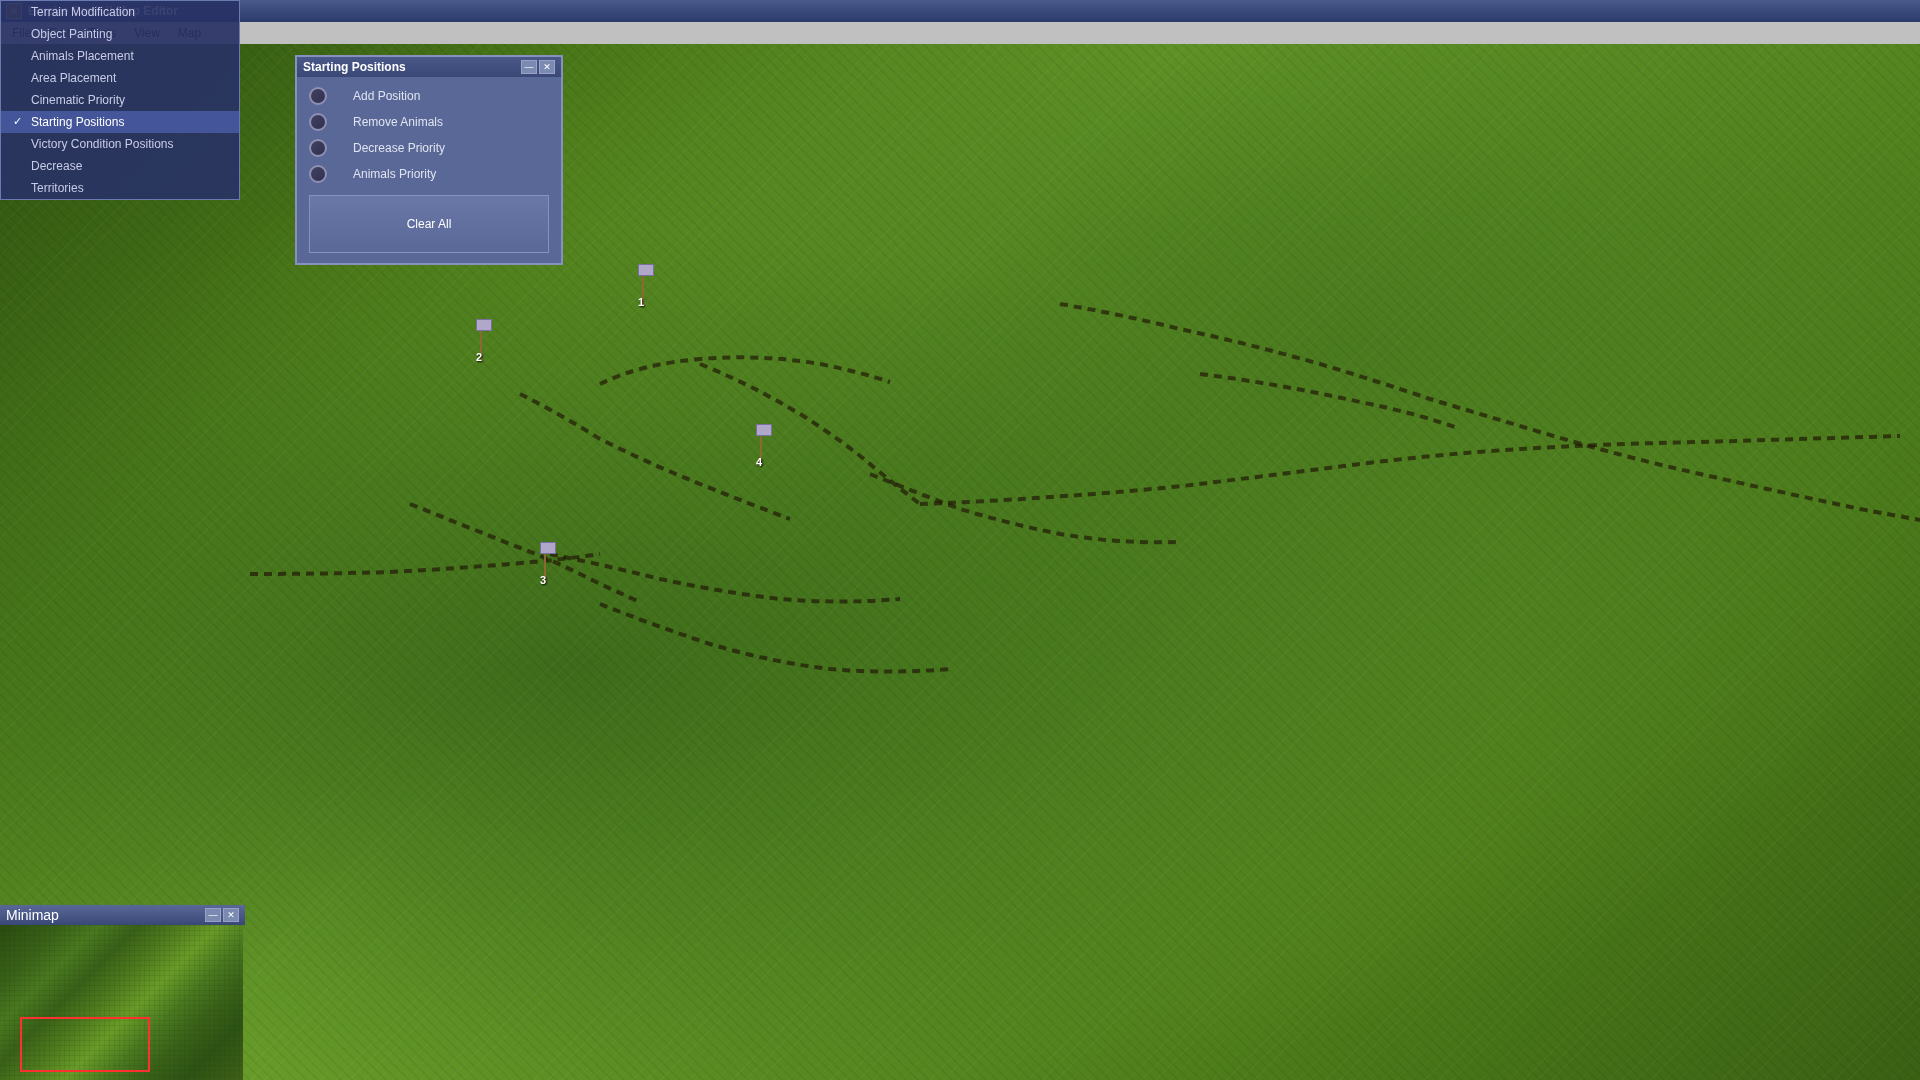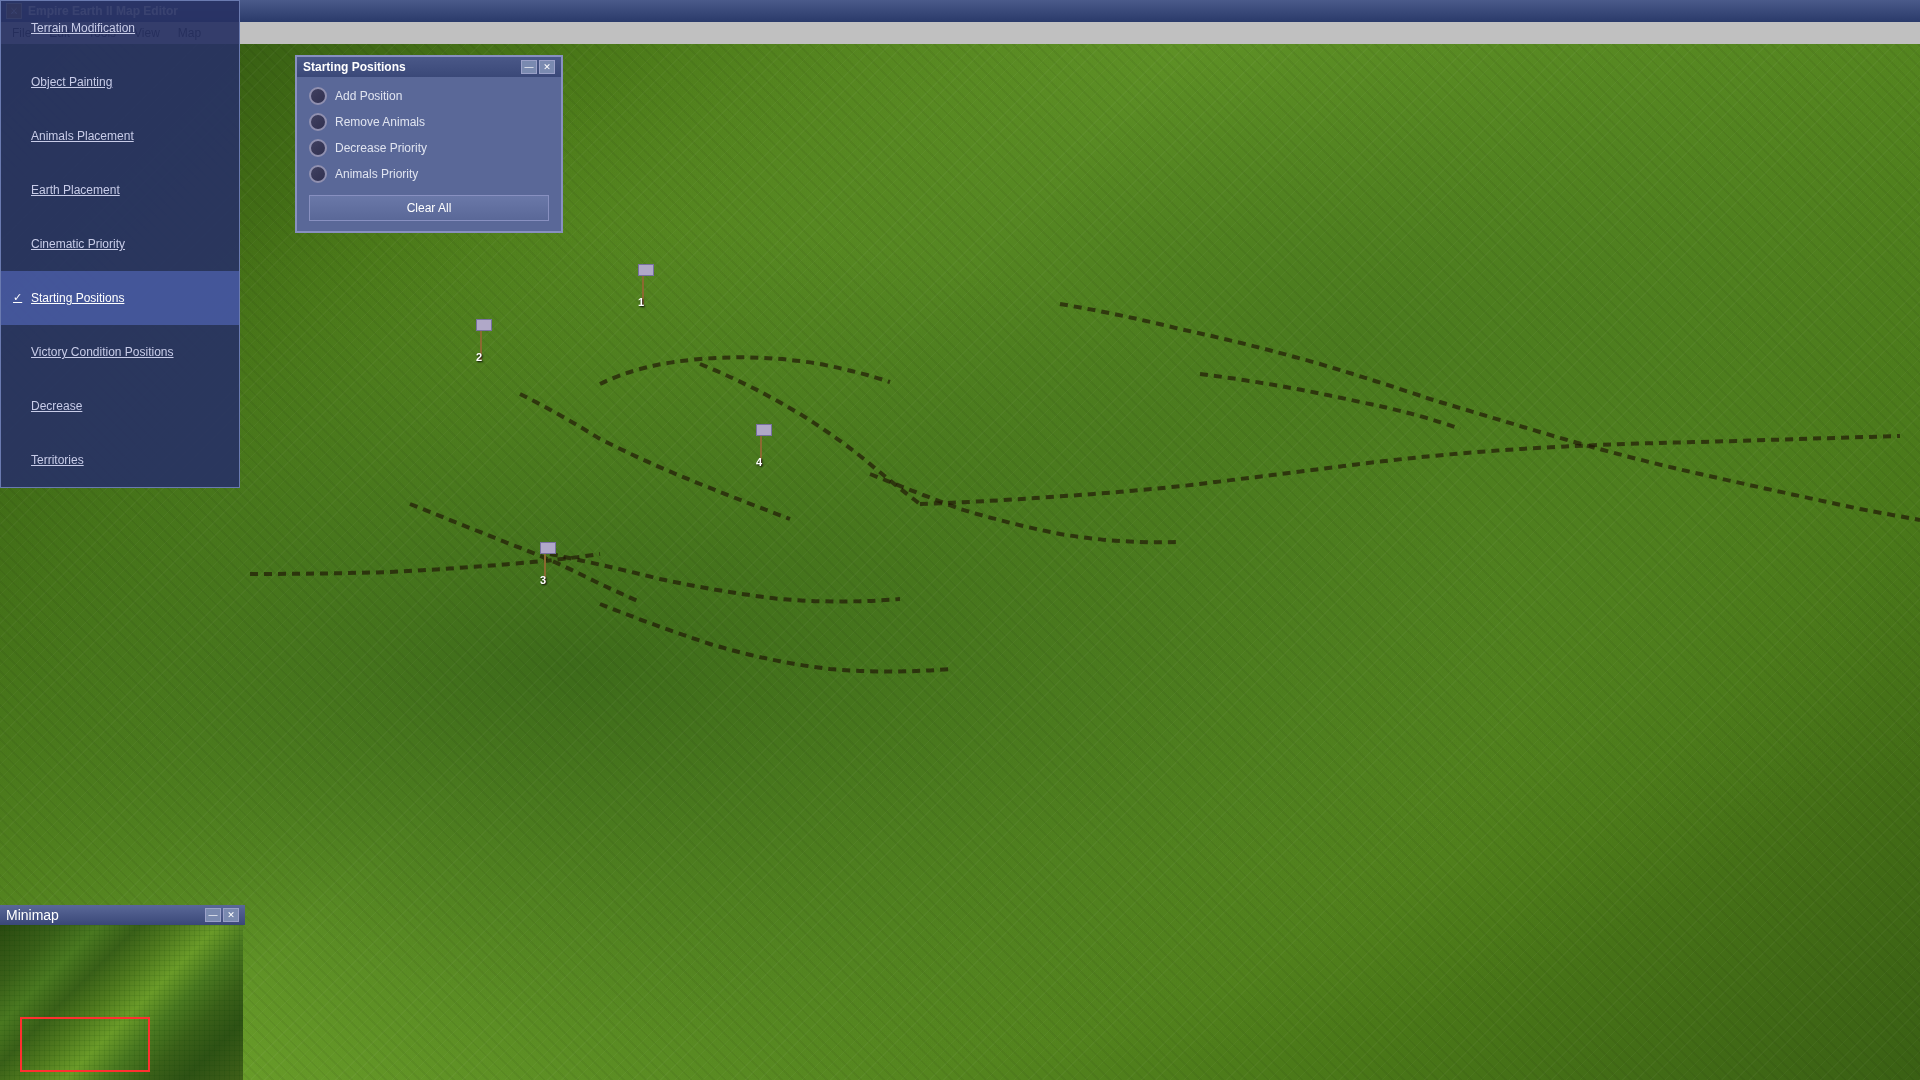--- a/index.html
+++ b/index.html
@@ -105,26 +105,25 @@
       position: absolute;
       top: 0;
       left: 0;
       width: 240px;
       background: rgba(40, 50, 100, 0.92);
       border: 1px solid #6a7ab0;
       z-index: 10;
     }
     .sidebar-item {
       display: flex;
-      padding: 20px 12px;
+      padding: 4px 12px;
       font-size: 12px;
       color: #c8cce8;
       cursor: pointer;
       gap: 6px;
-      text-decoration: underline;
     }
     .sidebar-item.active {
       background: rgba(80, 100, 180, 0.7);
       color: #fff;
     }
     .sidebar-item.active::before {
       content: '✓';
       font-size: 11px;
       color: #fff;
       min-width: 12px;
@@ -174,21 +173,21 @@
     }
     #dialog-content {
       padding: 10px 12px;
       display: flex;
       flex-direction: column;
       gap: 8px;
     }
     .radio-option {
       display: flex;
       align-items: center;
-      gap: 8px;
+      gap: 26px;
       cursor: pointer;
     }
     .radio-circle {
       width: 18px;
       height: 18px;
       border-radius: 50%;
       border: 2px solid #9090b0;
       background: linear-gradient(135deg, #404060, #303050);
       display: flex;
       align-items: center;
@@ -197,21 +196,21 @@
     }
     .radio-label {
       font-size: 12px;
       color: #e0e4f0;
     }
     #clear-all-btn {
       background: linear-gradient(to bottom, #6a78a8, #5a6898);
       border: 1px solid #8890c0;
       color: #fff;
       font-size: 12px;
-      padding: 5px 0;
+      padding: 21px 0;
       text-align: center;
       cursor: pointer;
       margin-top: 4px;
     }
 
     
     #minimap {
       position: absolute;
       bottom: 0;
       left: 0;
@@ -375,21 +374,21 @@
   <div class="sidebar-item">
     <span>Terrain Modification</span>
   </div>
   <div class="sidebar-item">
     <span>Object Painting</span>
   </div>
   <div class="sidebar-item">
     <span>Animals Placement</span>
   </div>
   <div class="sidebar-item">
-    <span>Earth Placement</span>
+    <span>Area Placement</span>
   </div>
   <div class="sidebar-item">
     <span>Cinematic Priority</span>
   </div>
   <div class="sidebar-item active">
     <span>Starting Positions</span>
   </div>
   <div class="sidebar-item">
     <span>Victory Condition Positions</span>
   </div>

